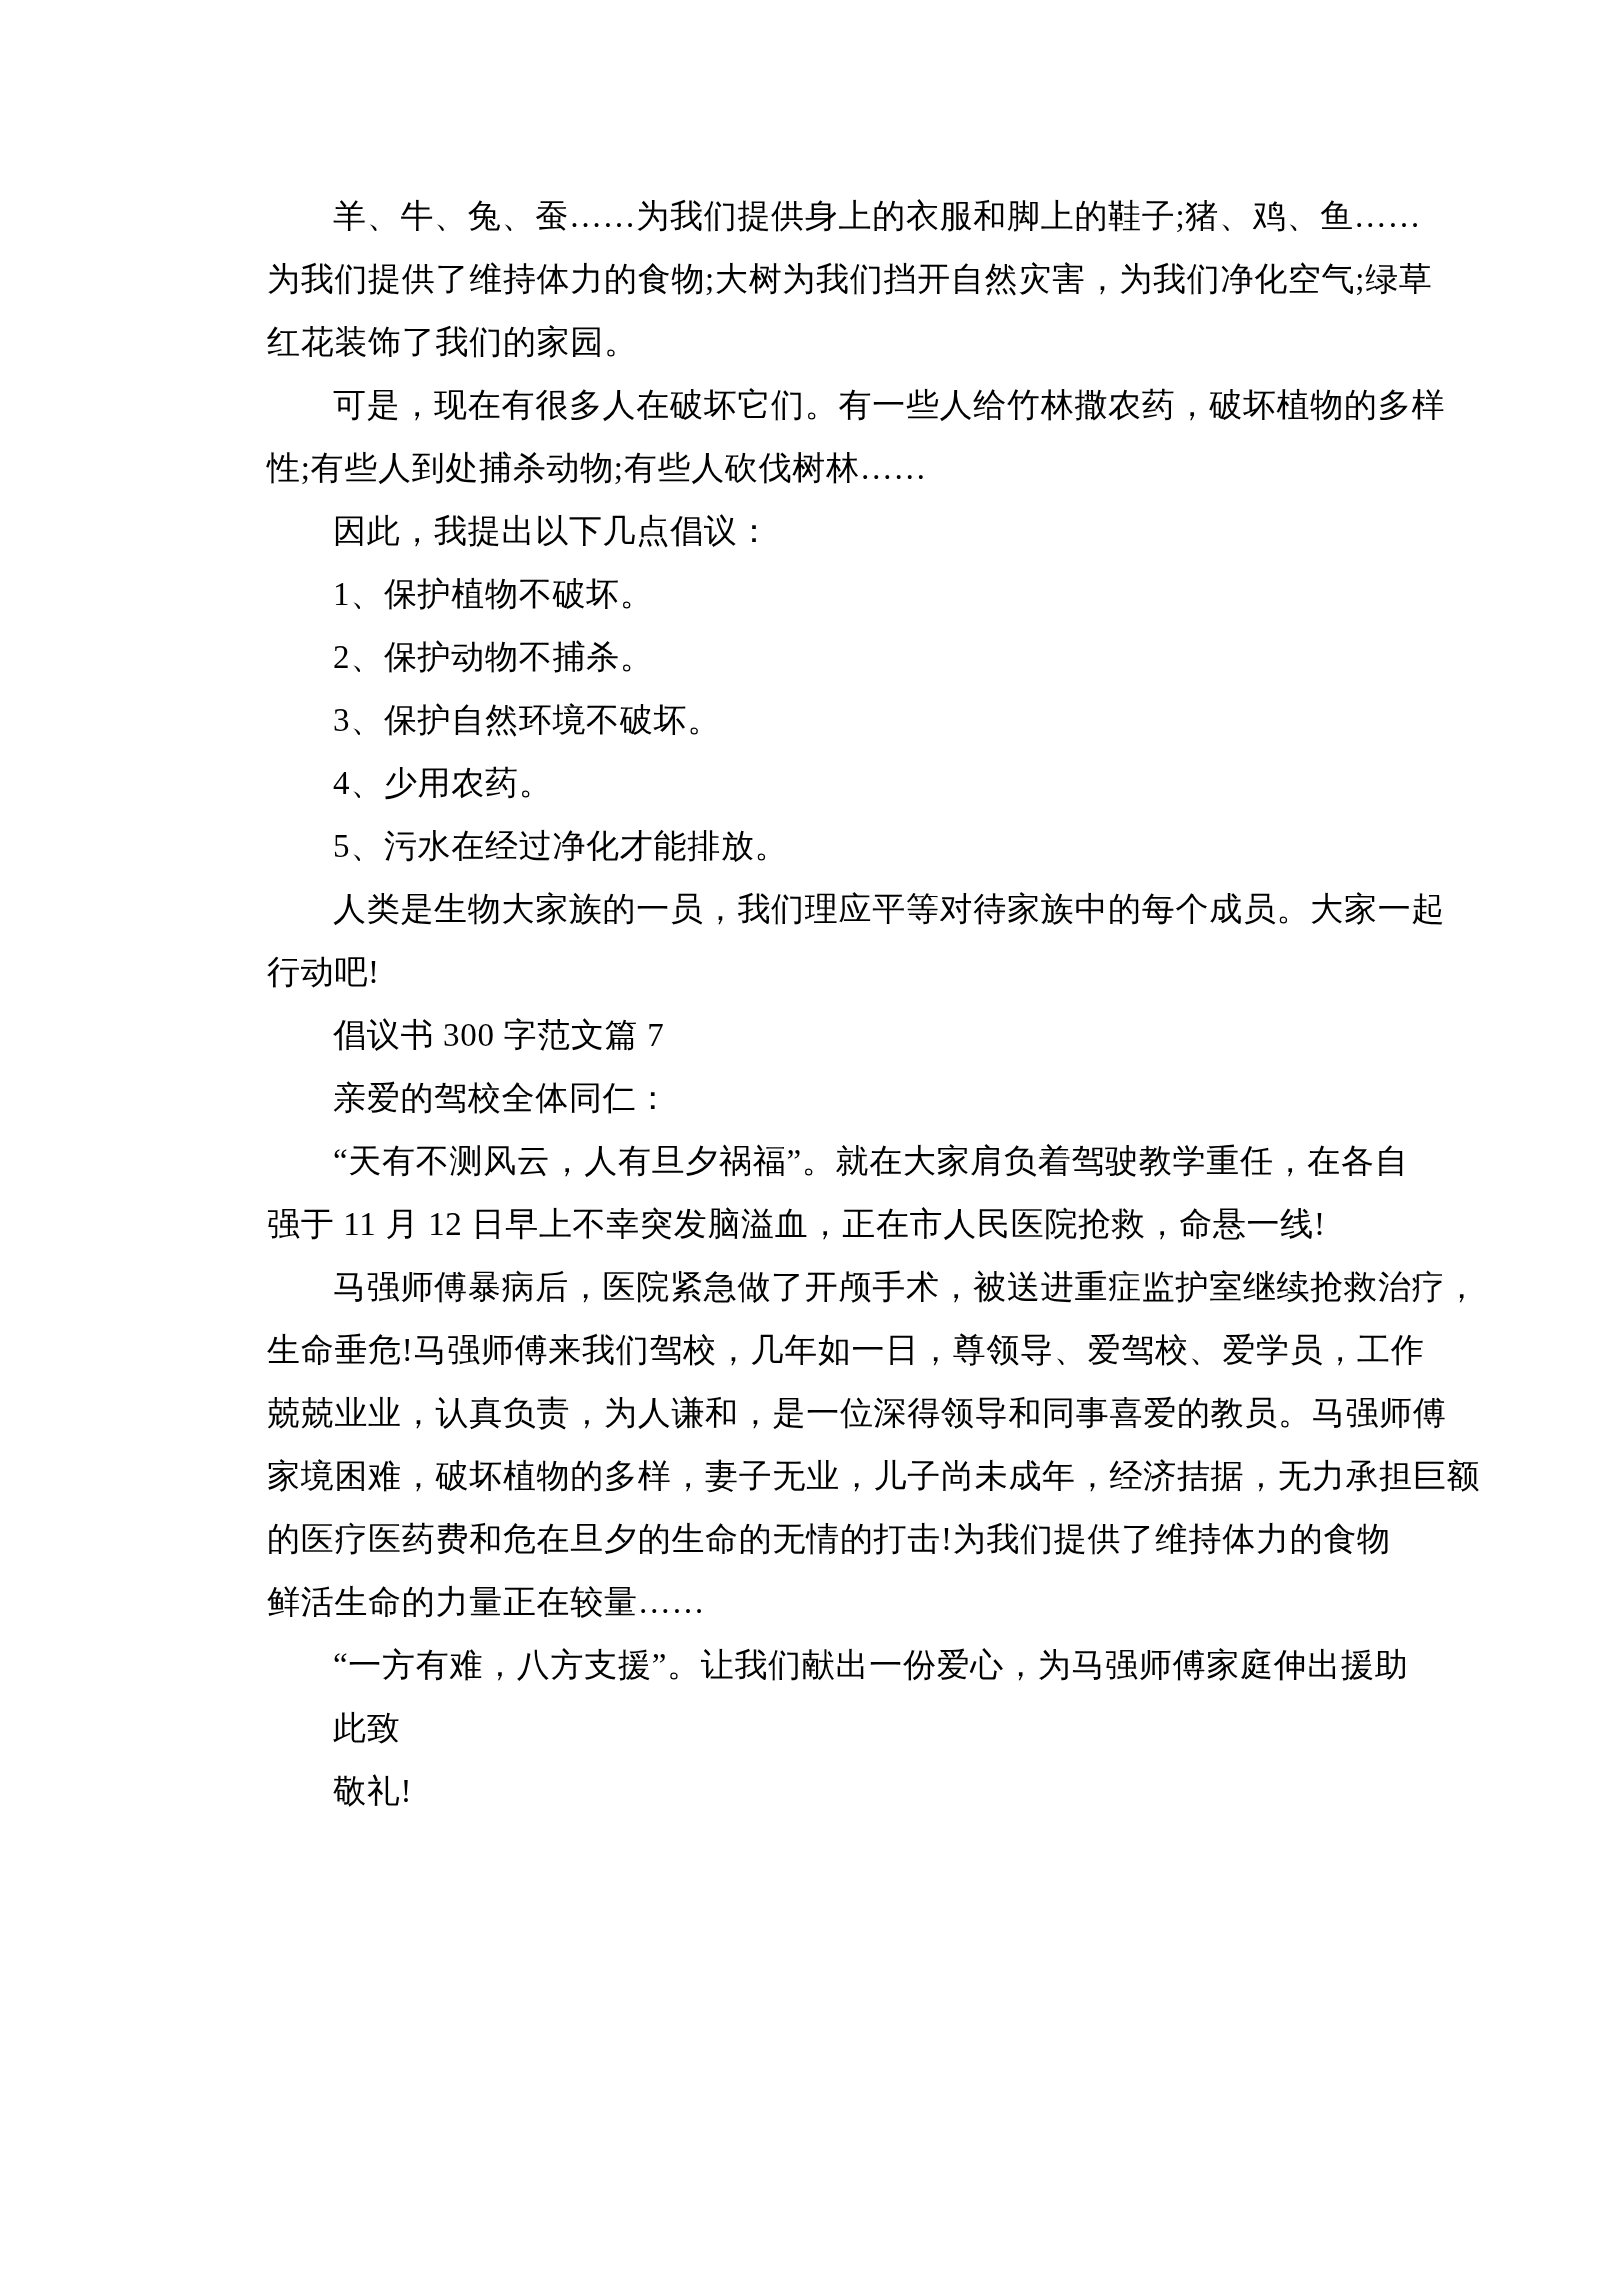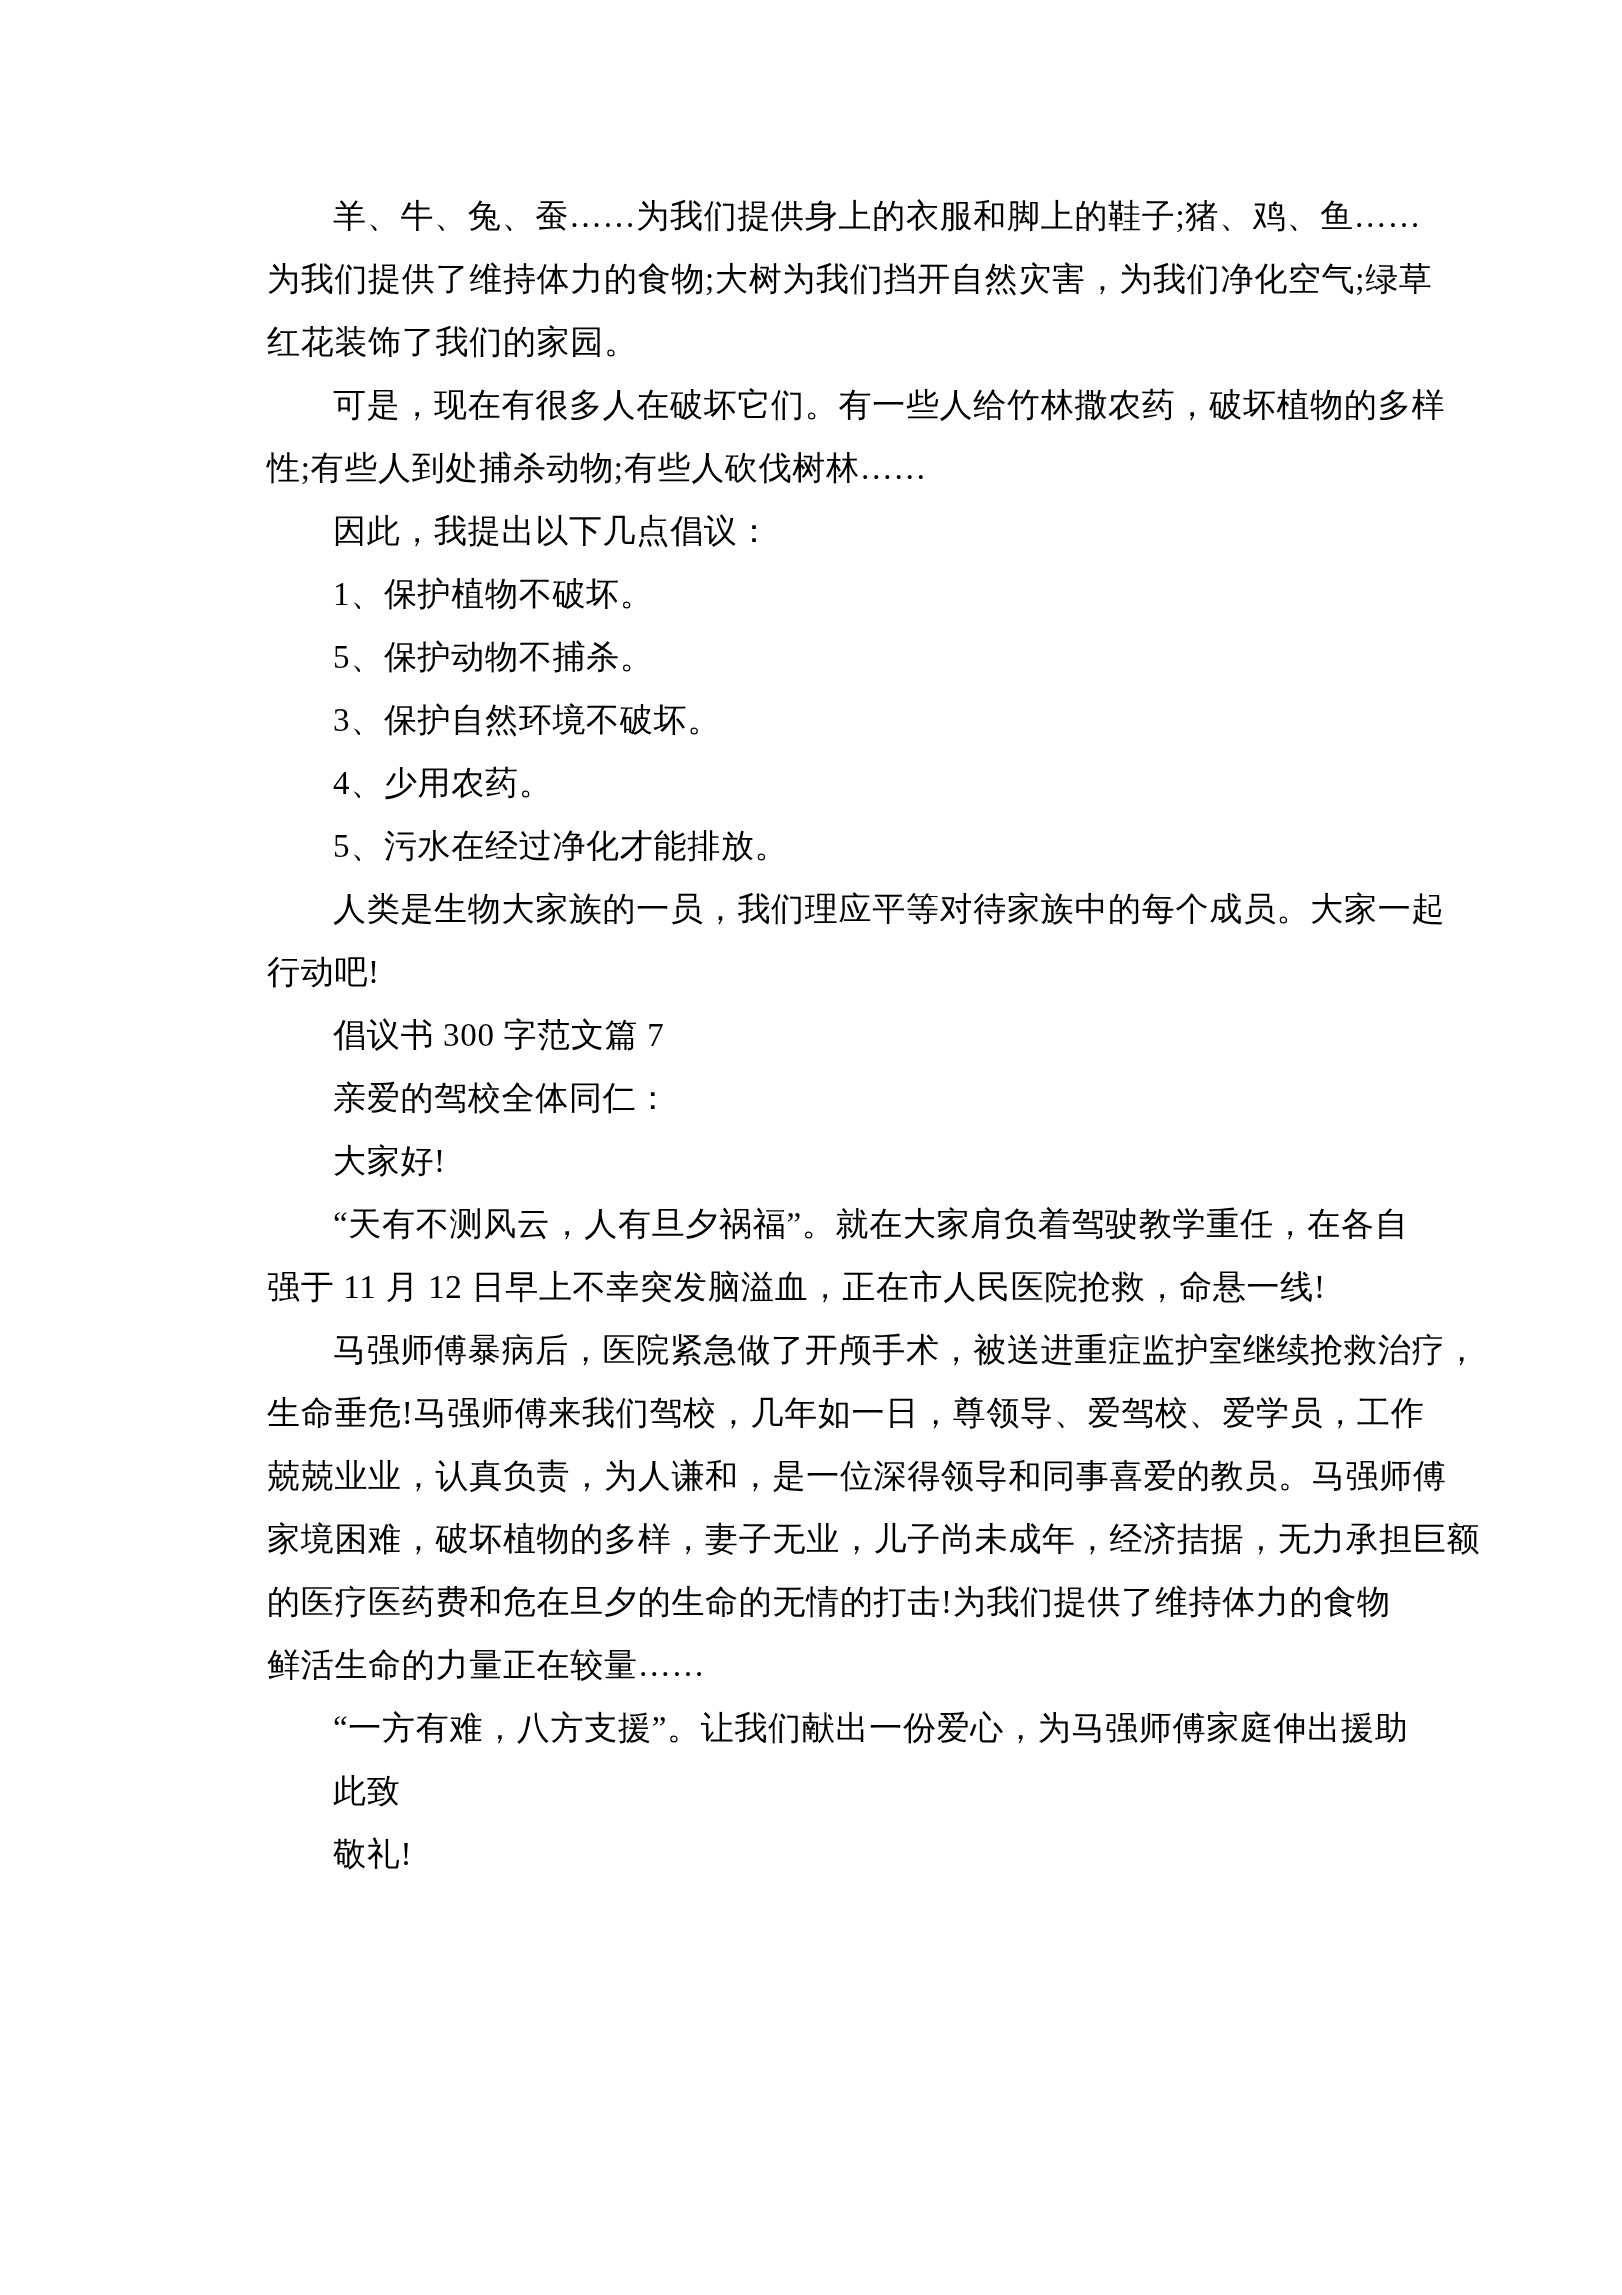--- a/index.html
+++ b/index.html
@@ -39,29 +39,28 @@
 
 <div class="page">
   <div class="doc">
       <div class="line indent">羊、牛、兔、蚕……为我们提供身上的衣服和脚上的鞋子;猪、鸡、鱼……</div>
       <div class="line">为我们提供了维持体力的食物;大树为我们挡开自然灾害，为我们净化空气;绿草</div>
       <div class="line">红花装饰了我们的家园。</div>
       <div class="line indent">可是，现在有很多人在破坏它们。有一些人给竹林撒农药，破坏植物的多样</div>
       <div class="line">性;有些人到处捕杀动物;有些人砍伐树林……</div>
       <div class="line indent">因此，我提出以下几点倡议：</div>
       <div class="line indent">1、保护植物不破坏。</div>
-      <div class="line indent">5、保护动物不捕杀。</div>
+      <div class="line indent">2、保护动物不捕杀。</div>
       <div class="line indent">3、保护自然环境不破坏。</div>
       <div class="line indent">4、少用农药。</div>
       <div class="line indent">5、污水在经过净化才能排放。</div>
       <div class="line indent">人类是生物大家族的一员，我们理应平等对待家族中的每个成员。大家一起</div>
       <div class="line">行动吧!</div>
       <div class="line indent">倡议书 300 字范文篇 7</div>
       <div class="line indent">亲爱的驾校全体同仁：</div>
-      <div class="line indent">大家好!</div>
       <div class="line indent">“天有不测风云，人有旦夕祸福”。就在大家肩负着驾驶教学重任，在各自</div>
       <div class="line">强于 11 月 12 日早上不幸突发脑溢血，正在市人民医院抢救，命悬一线!</div>
       <div class="line indent">马强师傅暴病后，医院紧急做了开颅手术，被送进重症监护室继续抢救治疗，</div>
       <div class="line">生命垂危!马强师傅来我们驾校，几年如一日，尊领导、爱驾校、爱学员，工作</div>
       <div class="line">兢兢业业，认真负责，为人谦和，是一位深得领导和同事喜爱的教员。马强师傅</div>
       <div class="line">家境困难，破坏植物的多样，妻子无业，儿子尚未成年，经济拮据，无力承担巨额</div>
       <div class="line">的医疗医药费和危在旦夕的生命的无情的打击!为我们提供了维持体力的食物</div>
       <div class="line">鲜活生命的力量正在较量……</div>
       <div class="line indent">“一方有难，八方支援”。让我们献出一份爱心，为马强师傅家庭伸出援助</div>
       <div class="line indent">此致</div>

